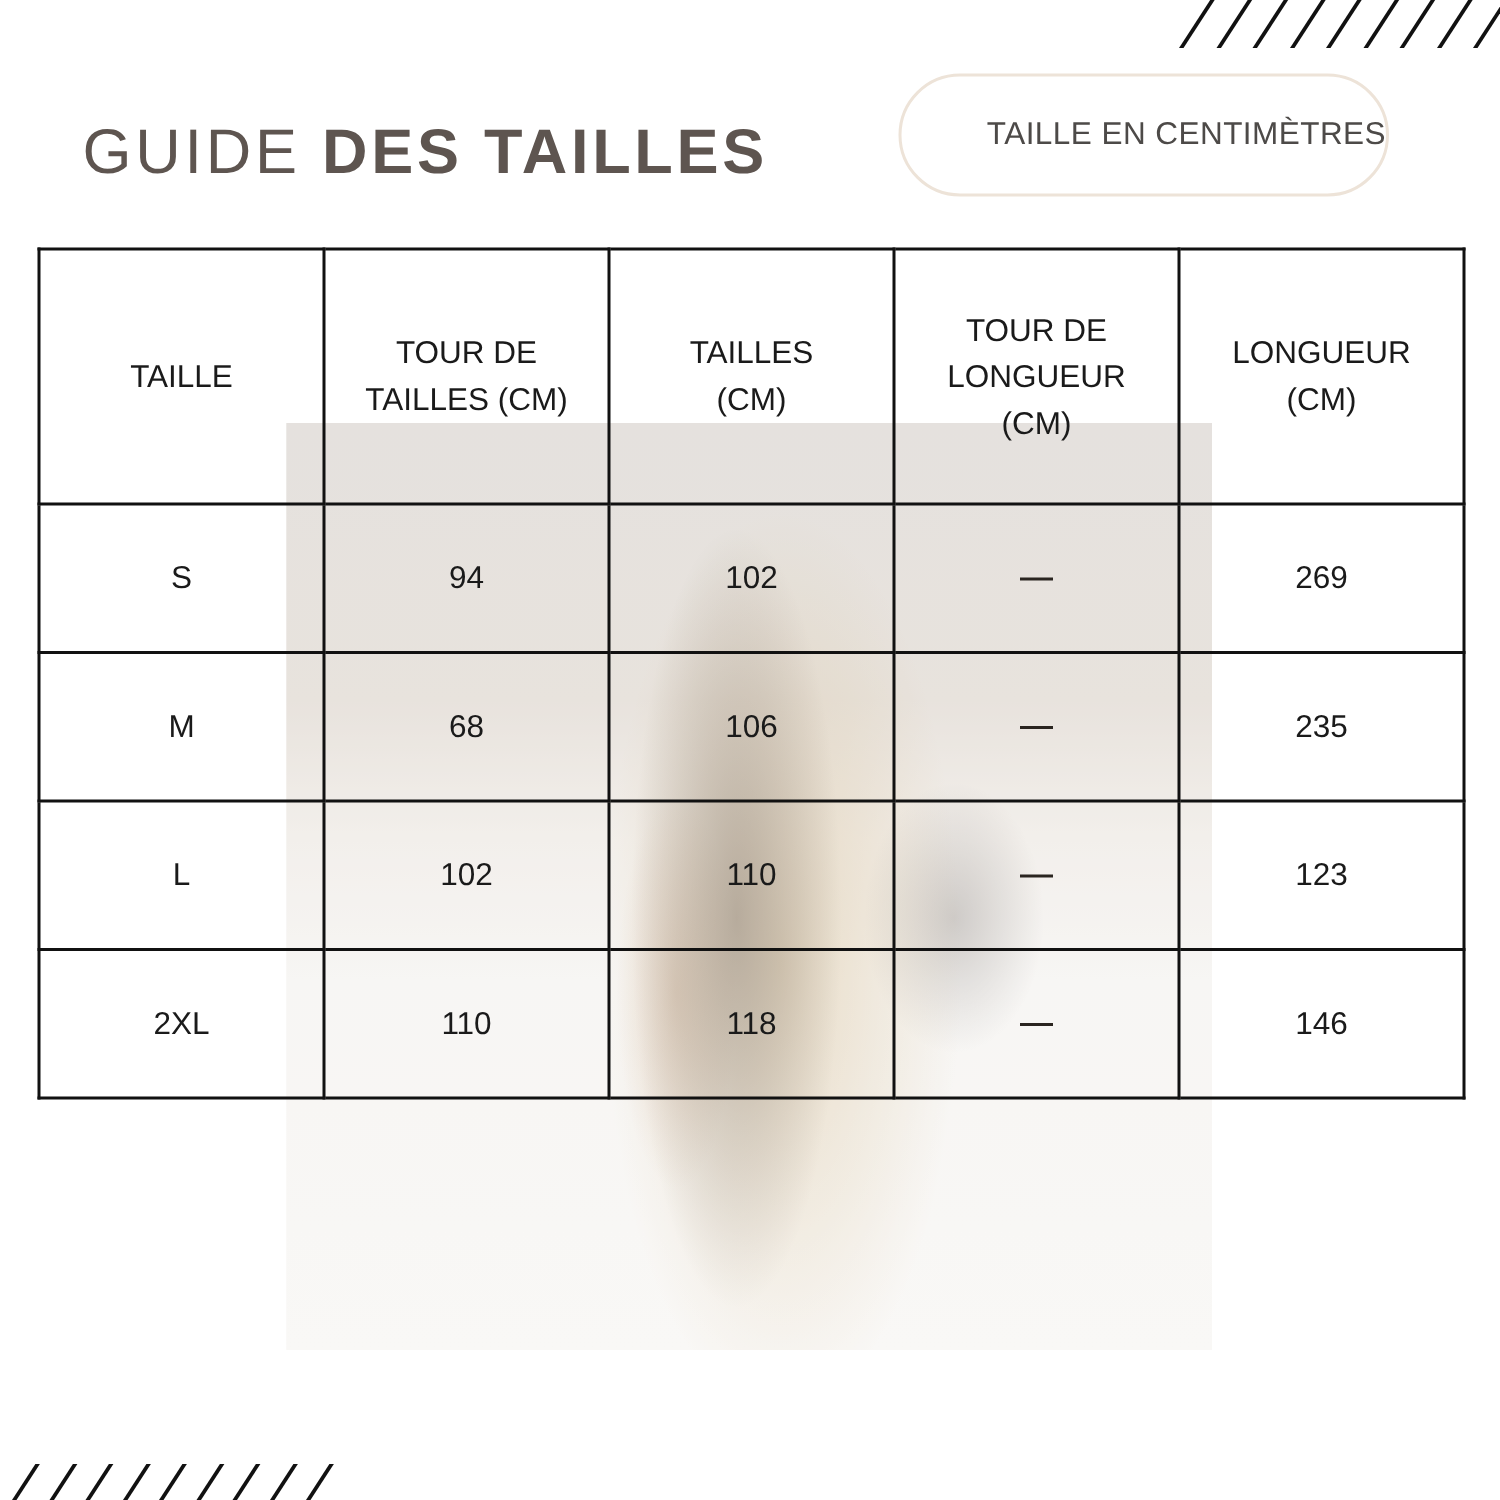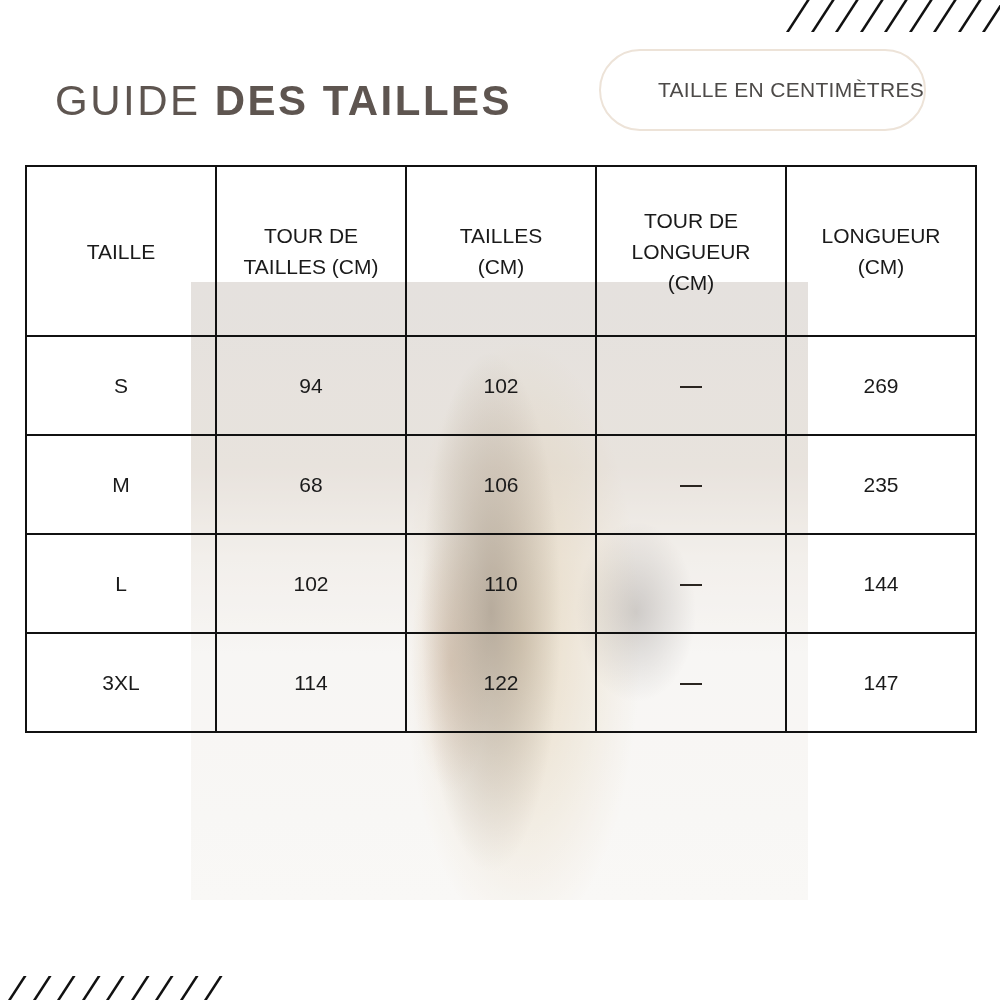--- a/index.html
+++ b/index.html
@@ -145,28 +145,28 @@
       <td>68</td>
       <td>106</td>
       <td><span class="dash"></span></td>
       <td>235</td>
     </tr>
     <tr>
       <td>L</td>
       <td>102</td>
       <td>110</td>
       <td><span class="dash"></span></td>
-      <td>144</td>
+      <td>123</td>
     </tr>
     <tr>
-      <td>3XL</td>
-      <td>114</td>
-      <td>122</td>
+      <td>2XL</td>
+      <td>110</td>
+      <td>118</td>
       <td><span class="dash"></span></td>
-      <td>147</td>
+      <td>146</td>
     </tr>
   </tbody>
 </table>
 
 <div class="stripes stripes-bottom">
   <span class="slash"></span>
   <span class="slash"></span>
   <span class="slash"></span>
   <span class="slash"></span>
   <span class="slash"></span>

